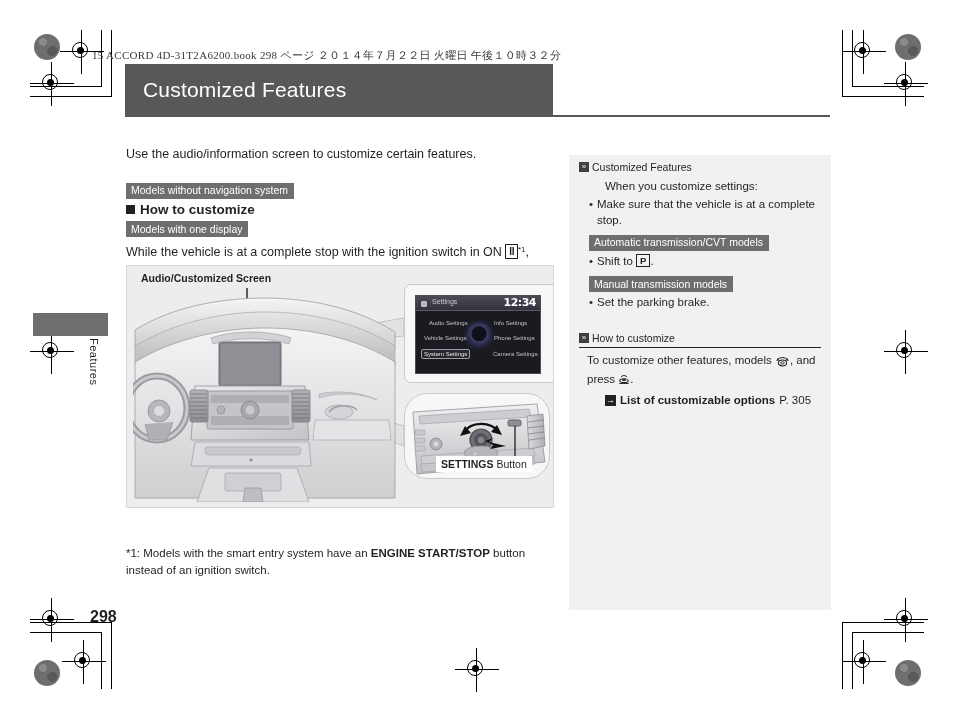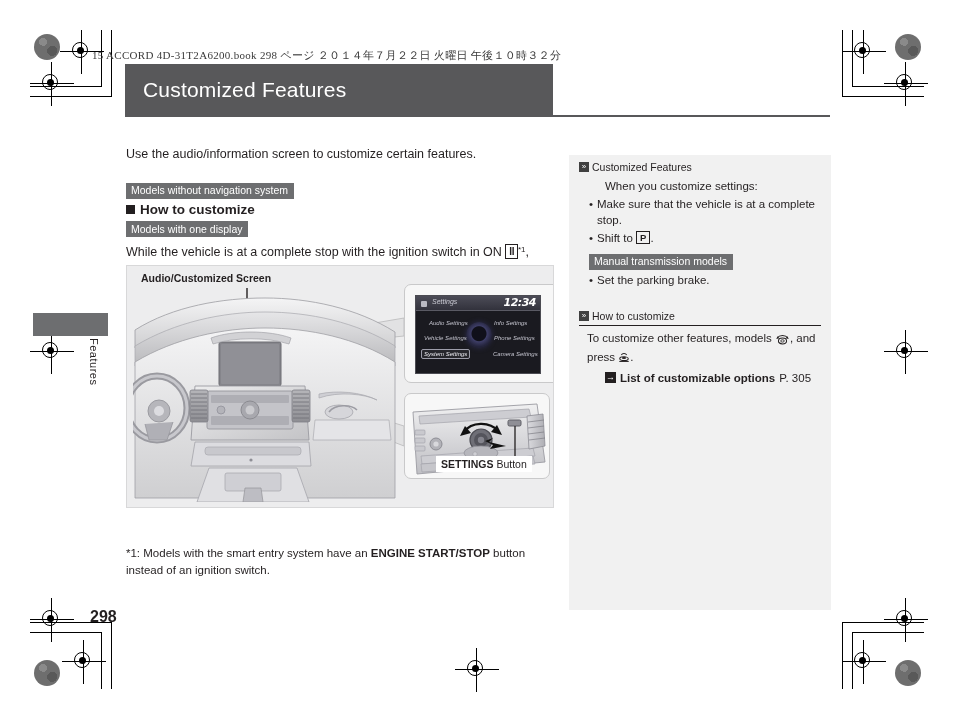--- a/index.html
+++ b/index.html
@@ -145,22 +145,22 @@
     font-size: 10.5px; font-weight: bold; color: #231f20;
   }
 
   .callout-box {
     position: absolute;
     background: #f7f7f7;
     border: 1px solid #c9c9ca;
     border-radius: 7px;
     box-sizing: border-box;
   }
-  #screen-callout { left: 277px; top: 18px; width: 166px; height: 99px; font-style: italic; }
-  #knob-callout   { left: 277px; top: 127px; width: 146px; height: 86px; }
+  #screen-callout { left: 277px; top: 18px; width: 166px; height: 99px; }
+  #knob-callout   { left: 277px; top: 127px; width: 146px; height: 86px; border-radius: 23px; }
 
   .screenbox {
     position: absolute; left: 10px; top: 10px;
     width: 126px; height: 79px;
     background: #1a1a20;
     border: 1px solid #4b4b52;
     box-sizing: border-box;
     overflow: hidden;
   }
   .scr-top {
@@ -620,20 +620,21 @@
     <span>Customized Features</span>
   </div>
 
   <div class="sb-body">
     <div style="margin-bottom:2px;margin-left:16px;">When you customize settings:</div>
     <div class="sb-li">
       <span class="bul">•</span>
       <span>Make sure that the vehicle is at a complete stop.</span>
     </div>
 
+    <div style="margin-top:6px;"><span class="badge">Automatic transmission/CVT models</span></div>
     <div class="sb-li" style="margin-top:2px;">
       <span class="bul">•</span>
       <span>
         <span>Shift to</span>
         <span class="pbox">P</span><span>.</span>
       </span>
     </div>
 
     <div style="margin-top:7px;"><span class="badge">Manual transmission models</span></div>
     <div class="sb-li" style="margin-top:2px;">

